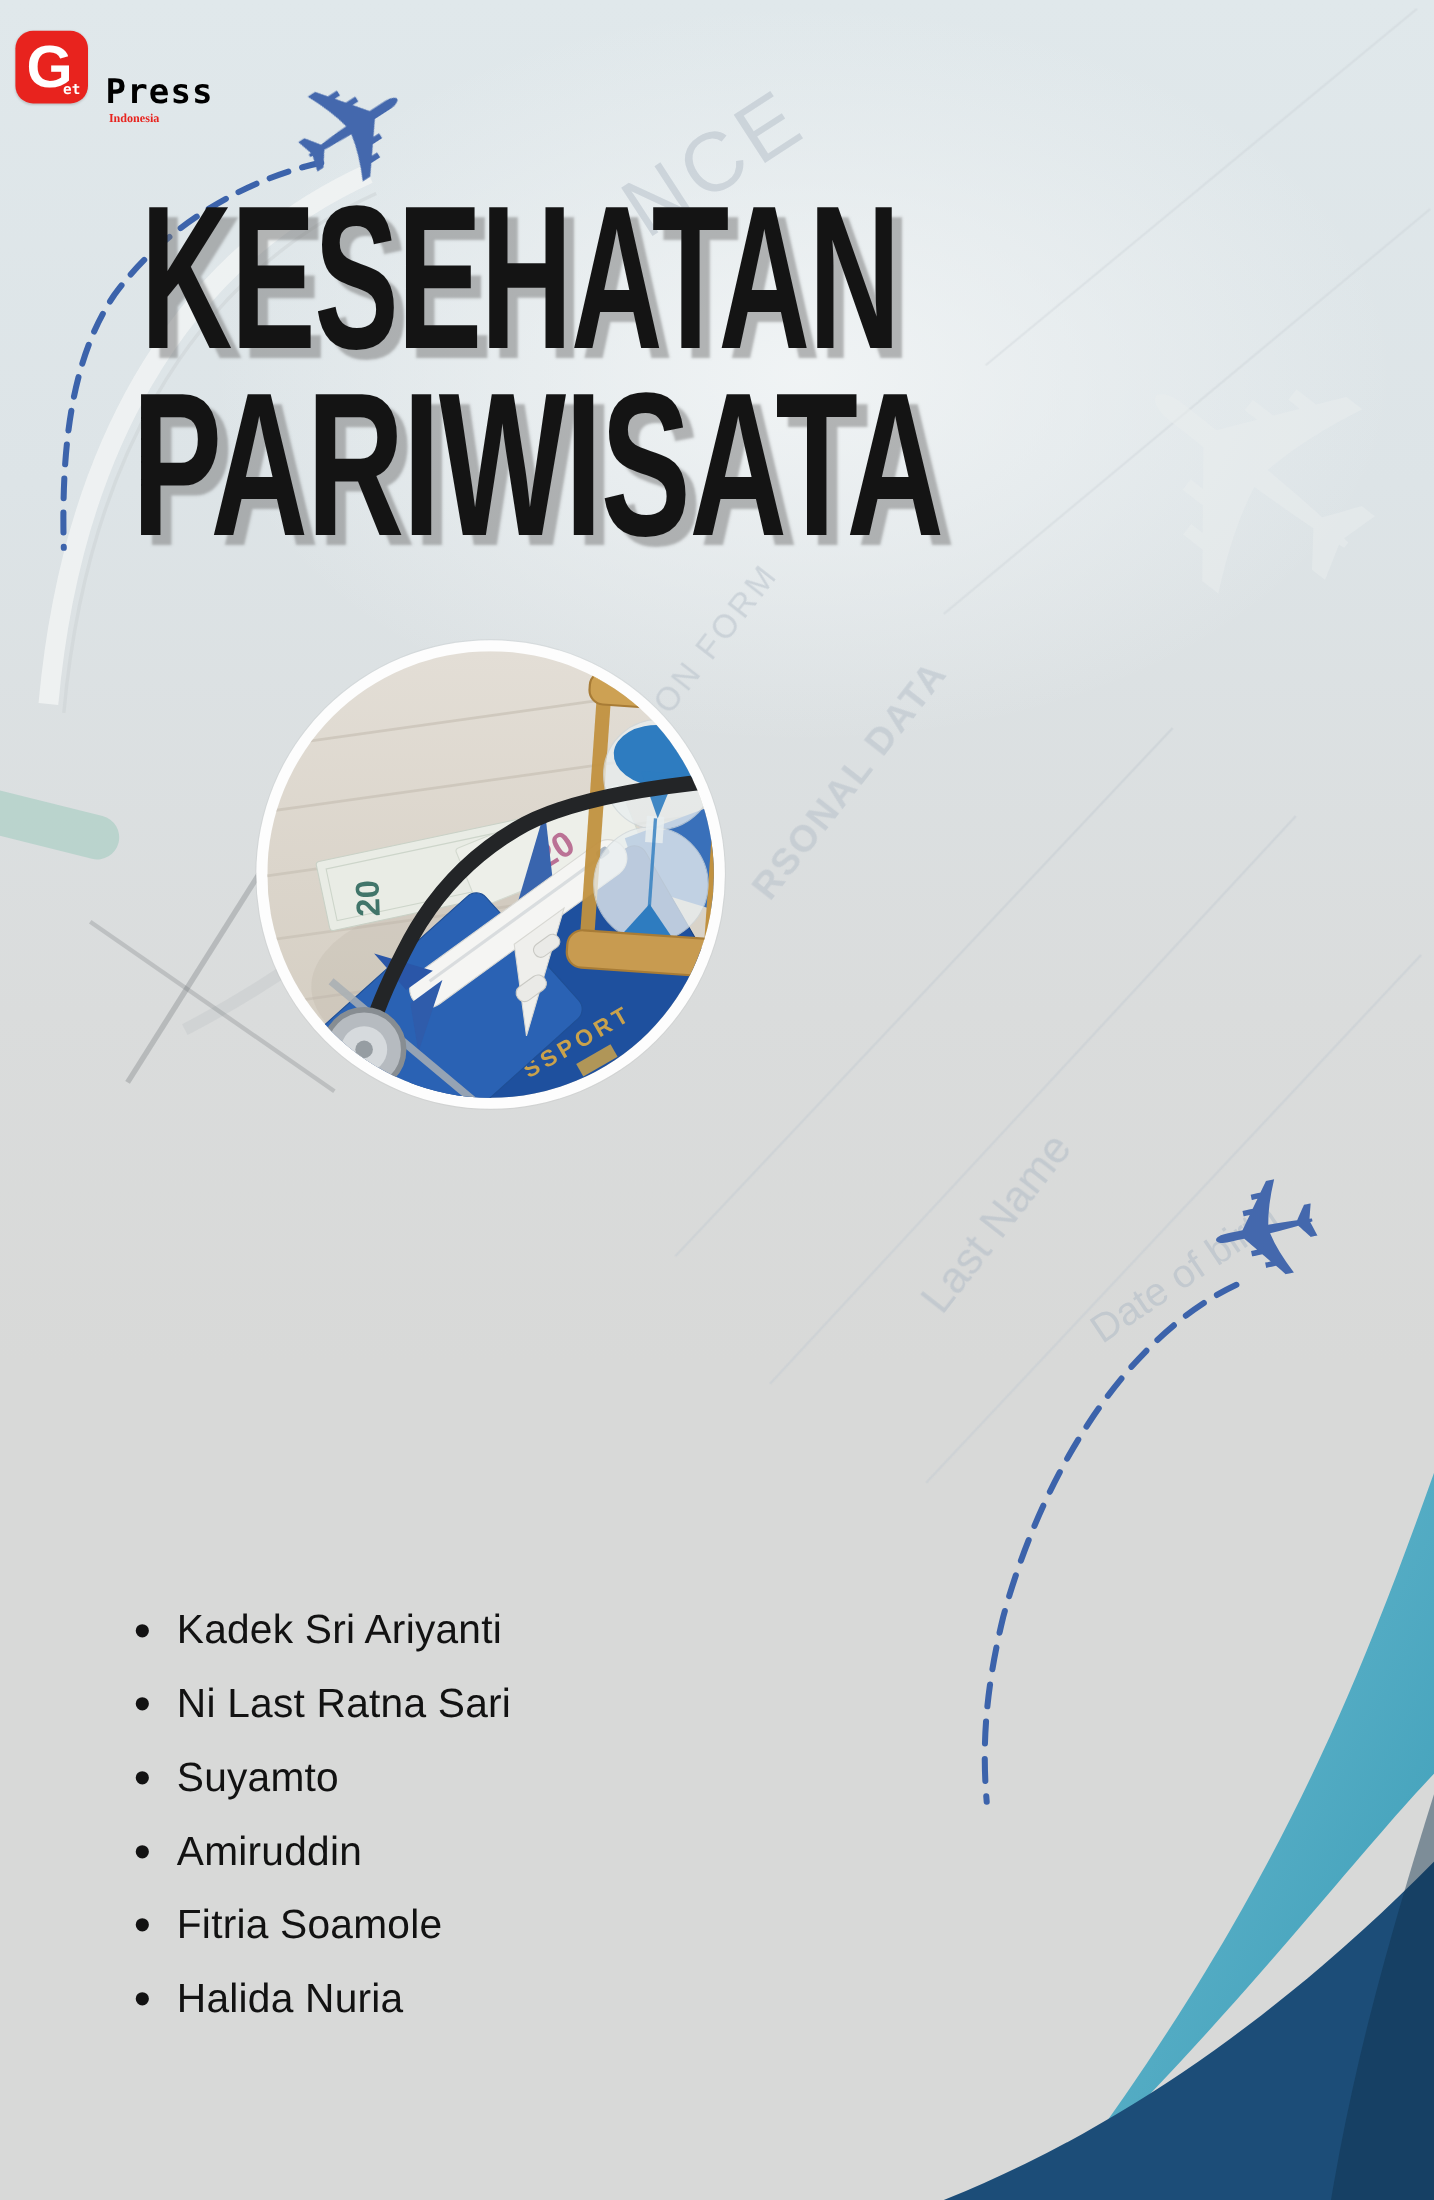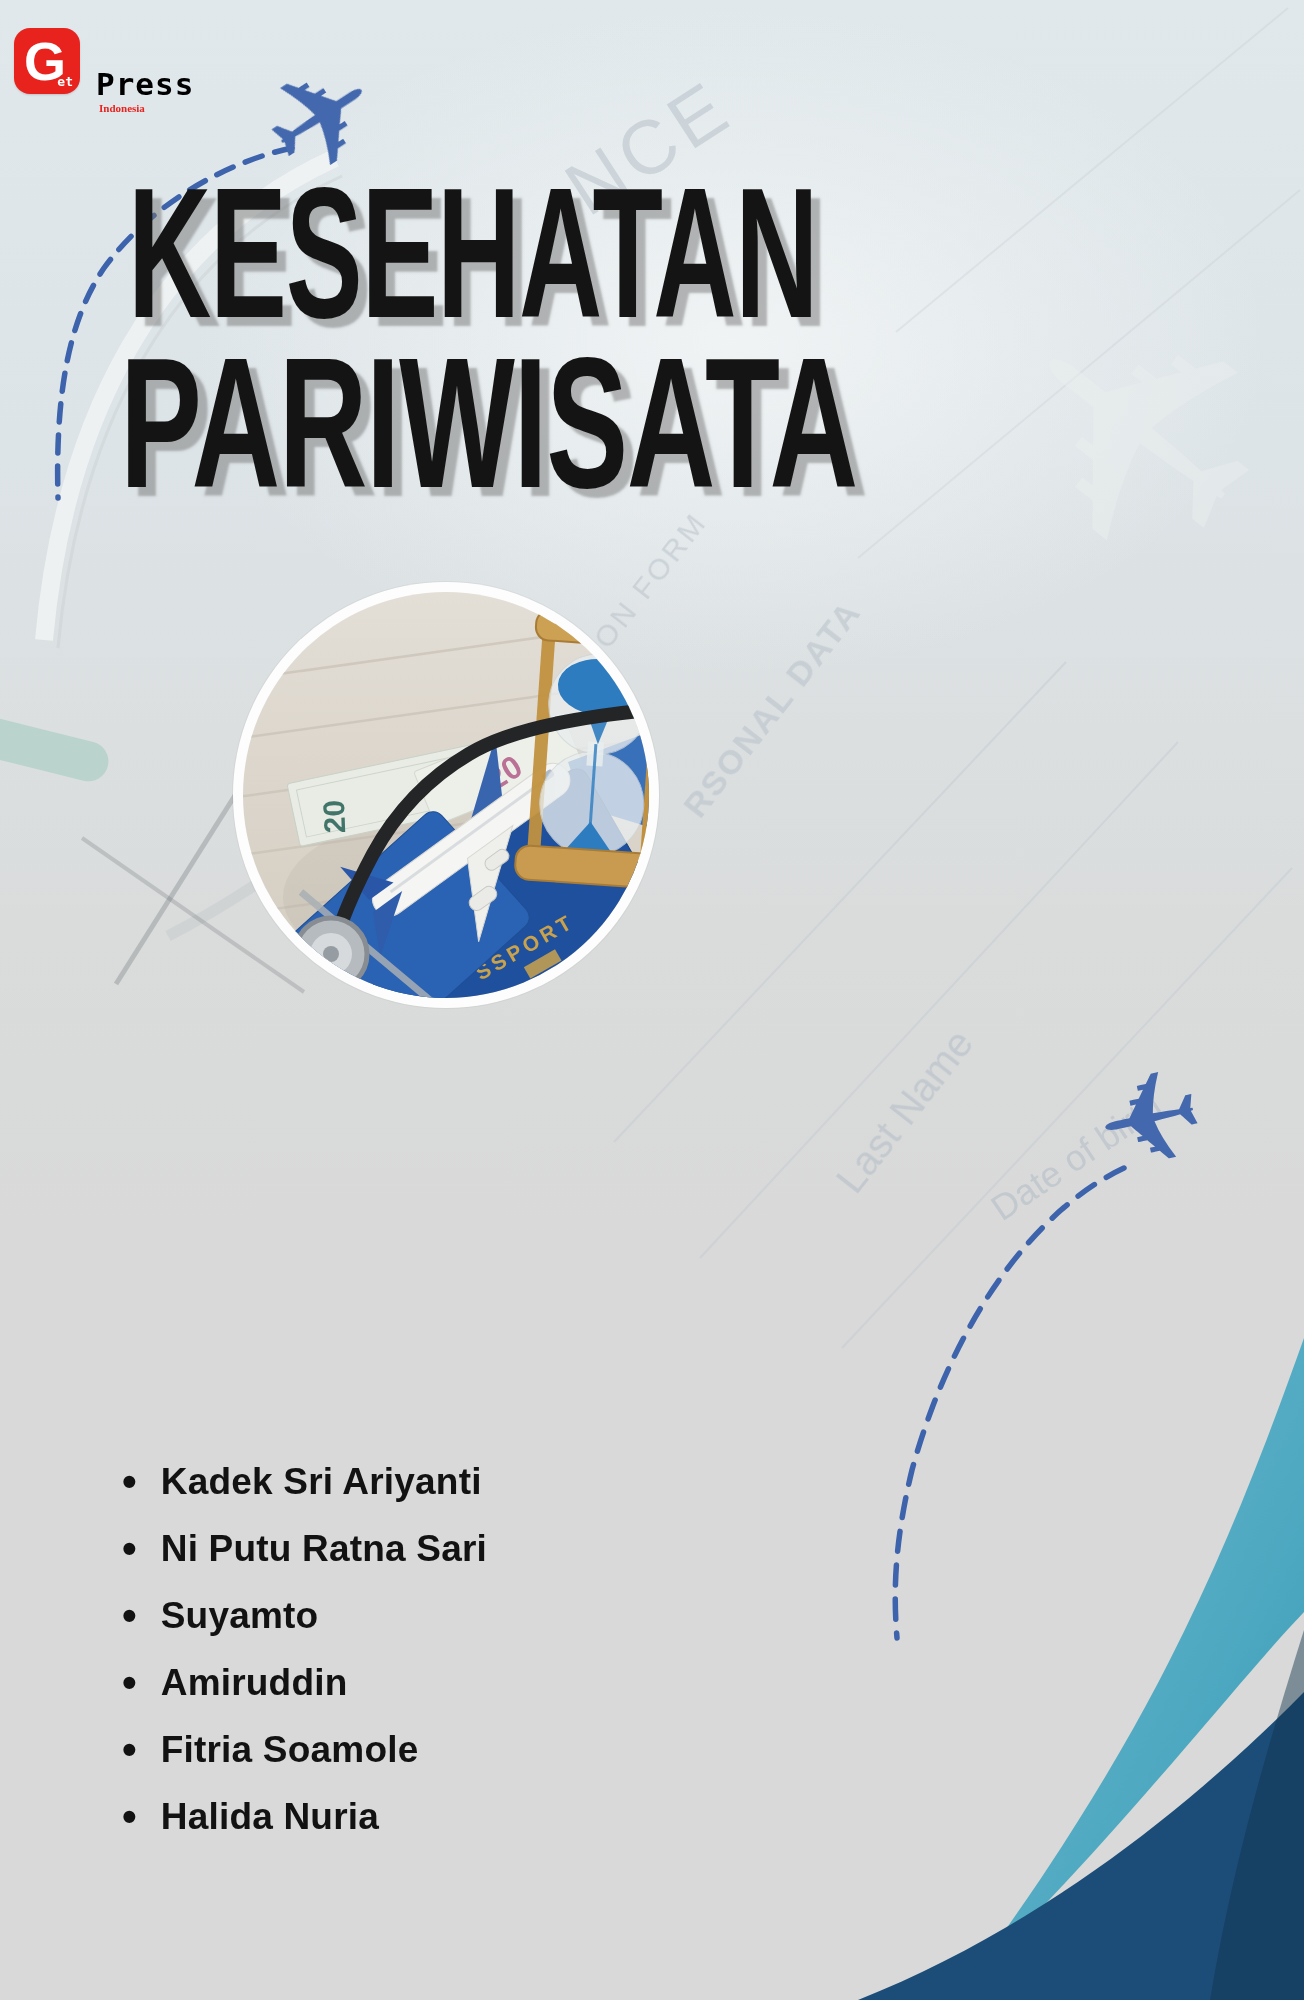--- a/index.html
+++ b/index.html
@@ -68,21 +68,21 @@
     border-radius:50%;background:#fdfdfd;box-shadow:0 0 0 1px rgba(0,0,0,.04);
   }
   .photo svg{position:absolute;left:10px;top:10px;}
 
   
   .authors{position:absolute;left:102px;top:1428px;z-index:5;color:#121212;}
   .authors-heading{font-size:39px;font-weight:bold;letter-spacing:1px;}
   .authors-list{list-style:none;margin:20px 0 0 20px;padding:0;}
   .authors-list li{display:flex;align-items:center;height:67px;}
   .bullet{font-size:42px;font-weight:bold;margin-right:24px;}
-  .author-name{font-size:37px;font-weight:bold;letter-spacing:.2px;text-align:right;}
+  .author-name{font-size:37px;font-weight:normal;letter-spacing:.2px;text-align:right;}
 </style>
 </head>
 <body>
 
 <div class="cover">
 
   <div class="bg-tint"></div>
 
   <svg class="decor" width="1304" height="2000" viewBox="0 0 1304 2000">
     <defs>
@@ -226,21 +226,21 @@
   </div>
 
   <section class="authors">
     <ul class="authors-list">
       <li>
         <span class="bullet">•</span>
         <span class="author-name">Kadek Sri Ariyanti</span>
       </li>
       <li>
         <span class="bullet">•</span>
-        <span class="author-name">Ni Putu Ratna Sari</span>
+        <span class="author-name">Ni Last Ratna Sari</span>
       </li>
       <li>
         <span class="bullet">•</span>
         <span class="author-name">Suyamto</span>
       </li>
       <li>
         <span class="bullet">•</span>
         <span class="author-name">Amiruddin</span>
       </li>
       <li>

